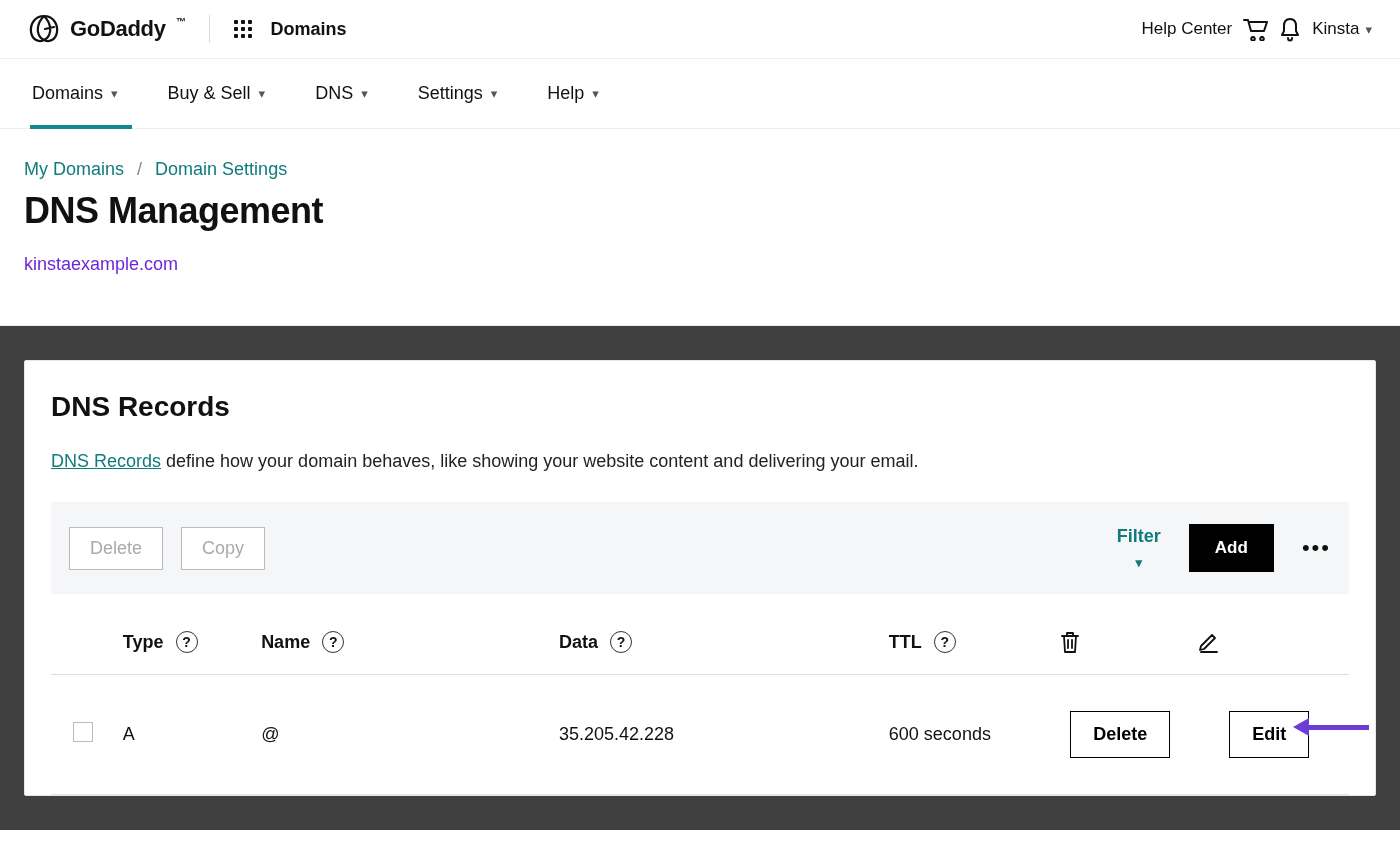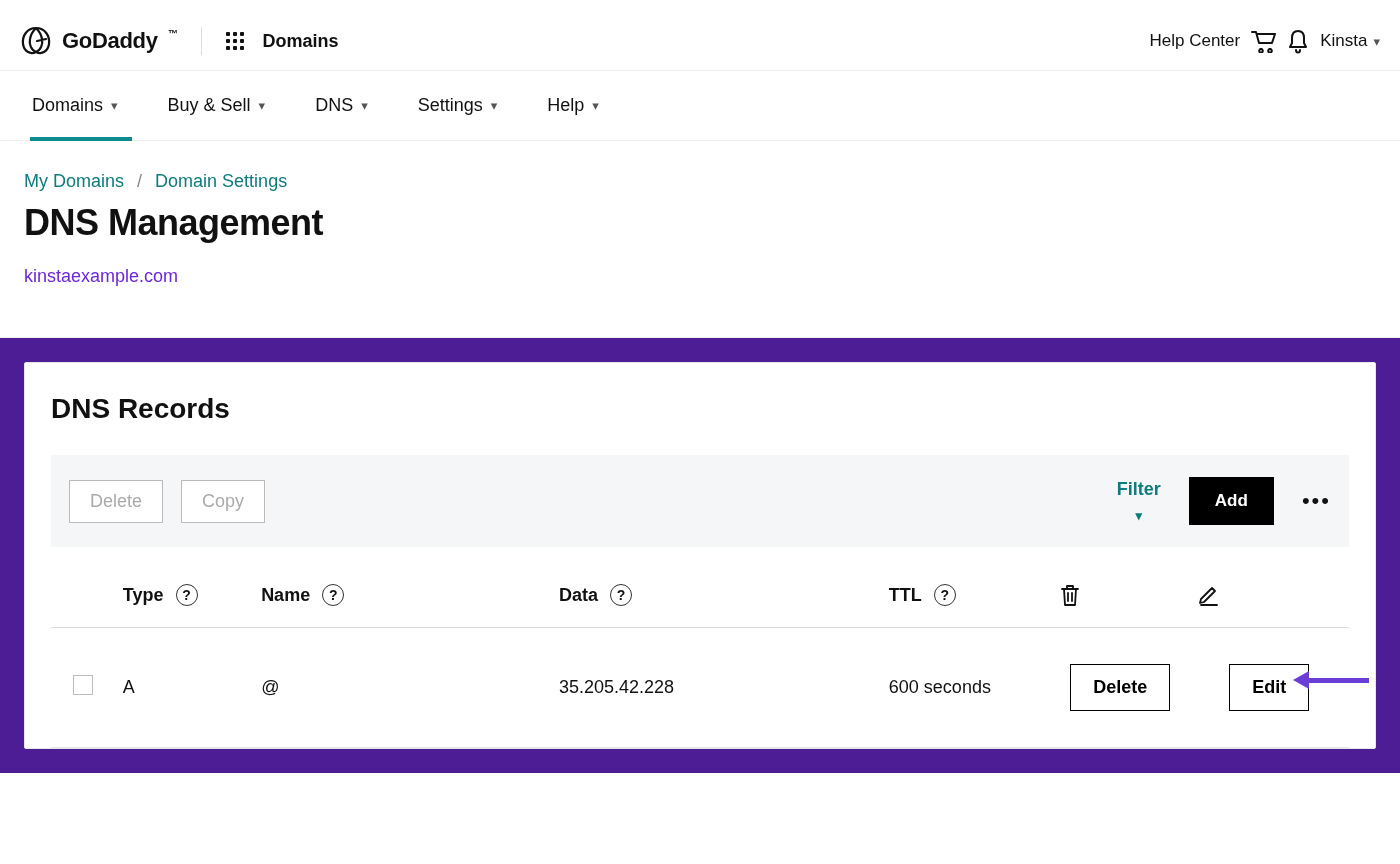--- a/index.html
+++ b/index.html
@@ -1,36 +1,36 @@
 <!DOCTYPE html>
 <html><head>
 <meta charset="utf-8">
 <style>
 * { box-sizing: border-box; margin: 0; padding: 0; }
 body { font-family: -apple-system, BlinkMacSystemFont, "Segoe UI", Helvetica, Arial, sans-serif; color: #111; background: #fff; width: 1400px; }
-.topbar { display: flex; align-items: center; justify-content: space-between; padding: 14px 20px; border-bottom: 1px solid #eee; margin-top: 12px; }
+.topbar { display: flex; align-items: center; justify-content: space-between; padding: 14px 28px; border-bottom: 1px solid #eee; }
 .topbar-left { display: flex; align-items: center; gap: 18px; }
 .logo { display: flex; align-items: center; gap: 10px; font-weight: 700; font-size: 22px; letter-spacing: -0.3px; }
 .vdiv { width: 1px; height: 28px; background: #ddd; margin: 0 6px; }
 .apps-icon { display: grid; grid-template-columns: repeat(3, 4px); grid-template-rows: repeat(3, 4px); gap: 3px; }
 .apps-icon span { width: 4px; height: 4px; background: #111; border-radius: 1px; }
 .product-label { font-weight: 600; font-size: 18px; }
 .topbar-right { display: flex; align-items: center; gap: 10px; font-size: 17px; }
 .user-menu { display: flex; align-items: center; gap: 6px; }
 
 .nav { display: flex; gap: 46px; padding: 0 30px; border-bottom: 1px solid #eee; }
 .nav-item { display: flex; align-items: center; gap: 8px; padding: 24px 2px; font-size: 18px; cursor: pointer; position: relative; }
 .nav-item.active::after { content: ""; position: absolute; left: 0; right: -12px; bottom: -1px; height: 4px; background: #0f8b8d; }
 
 .breadcrumb { padding: 30px 24px 0; font-size: 18px; color: #0f7b7d; font-weight: 500; }
 .breadcrumb .sep { color: #888; margin: 0 8px; font-weight: 400; }
 .page-title { padding: 10px 24px 0; font-size: 36px; font-weight: 600; letter-spacing: -0.5px; }
 .domain-name { padding: 22px 24px 50px; font-size: 18px; color: #6d28d9; }
 
-.gray-area { background: #4c1d95; padding: 24px 24px; border-top: 1px solid #eee; }
+.gray-area { background: #404040; padding: 34px 24px; border-top: 1px solid #eee; }
 .card { background: #fff; border: 1px solid #e8e8e8; border-radius: 2px; padding: 30px 26px 0; }
 .card-title { font-size: 28px; font-weight: 600; }
 .card-desc { margin-top: 28px; font-size: 18px; color: #222; }
 .card-desc a { color: #0f7b7d; text-decoration: underline; }
 
 .toolbar { display: flex; align-items: center; justify-content: space-between; background: #f5f6f7; margin-top: 30px; padding: 22px 18px; }
 .toolbar-left { display: flex; gap: 18px; }
 .btn { font-size: 18px; border: 1px solid #bbb; background: #fff; color: #aaa; padding: 10px 20px; cursor: pointer; }
 .toolbar-right { display: flex; align-items: center; gap: 28px; }
 .filter { display: flex; align-items: center; gap: 8px; color: #0f7b7d; font-weight: 600; font-size: 18px; flex-direction: column; }
@@ -127,20 +127,23 @@
   <span>My Domains</span>
   <span class="sep">/</span>
   <span>Domain Settings</span>
 </div>
 <h1 class="page-title">DNS Management</h1>
 <div class="domain-name">kinstaexample.com</div>
 
 <div class="gray-area">
   <div class="card">
     <h2 class="card-title">DNS Records</h2>
+    <p class="card-desc">
+      <a href="#">DNS Records</a><span> define how your domain behaves, like showing your website content and delivering your email.</span>
+    </p>
 
     <div class="toolbar">
       <div class="toolbar-left">
         <button class="btn">Delete</button>
         <button class="btn">Copy</button>
       </div>
       <div class="toolbar-right">
         <div class="filter">
           <span>Filter</span>
           <span class="chev" style="color:#0f7b7d">▾</span>

